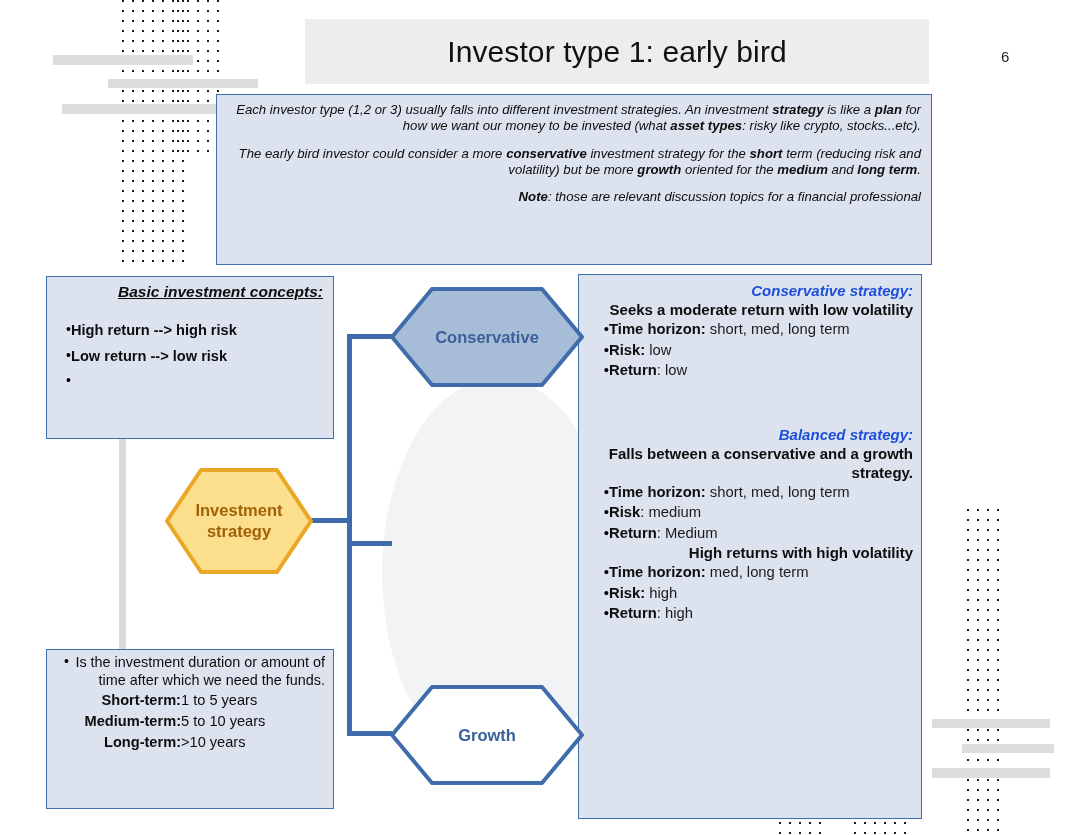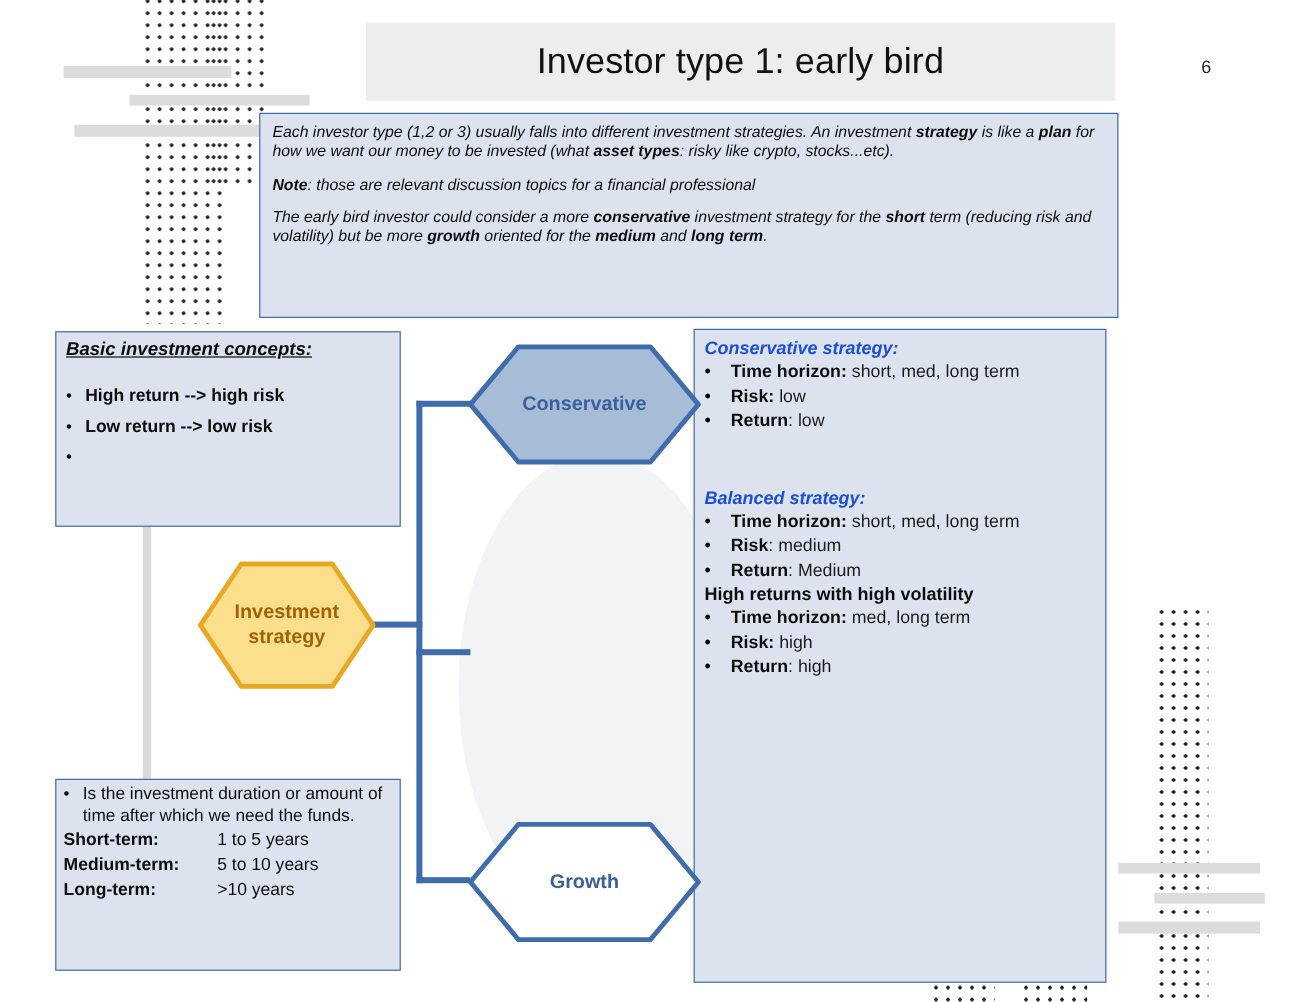--- a/index.html
+++ b/index.html
@@ -43,20 +43,21 @@
   .page-num {
     position: absolute; font-size: 15px; color: #222; z-index: 4;
   }
 
   
   .bluebox {
     position: absolute;
     background: #dce3ef;
     border: 1.6px solid #3f6cab;
     z-index: 5;
+    text-align: right;
   }
 
   
   .intro { padding: 7px 10px 6px 10px; }
   .intro p {
     font-style: italic;
     font-size: 13.2px;
     line-height: 16.3px;
     color: #0d0d0d;
     margin-bottom: 11px;
@@ -140,22 +141,22 @@
 
   <div class="greyconn" style="left:119px; top:437px; width:7px; height:222px;"></div>
 
   <div class="title-band" style="left:305px; top:19px; width:624px; height:65px;">
     <div class="title-text">Investor type 1: early bird</div>
   </div>
   <div class="page-num" style="left:1001px; top:48px;">6</div>
 
   <div class="bluebox intro" style="left:216px; top:94px; width:716px; height:171px;">
     <p><span>Each investor type (1,2 or 3) usually falls into different investment strategies. An investment </span><b>strategy</b><span> is like a </span><b>plan</b><span> for how we want our money to be invested (what </span><b>asset types</b><span>: risky like crypto, stocks...etc).</span></p>
+    <p><span>The early bird investor could consider a more </span><b>conservative</b><span> investment strategy for the </span><b>short</b><span> term (reducing risk and volatility) but be more </span><b>growth</b><span> oriented for the </span><b>medium</b><span> and </span><b>long term</b><span>.</span></p>
     <p><b>Note</b><span>: those are relevant discussion topics for a financial professional</span></p>
-    <p><span>The early bird investor could consider a more </span><b>conservative</b><span> investment strategy for the </span><b>short</b><span> term (reducing risk and volatility) but be more </span><b>growth</b><span> oriented for the </span><b>medium</b><span> and </span><b>long term</b><span>.</span></p>
   </div>
 
   <div class="bluebox concepts" style="left:46px; top:276px; width:288px; height:163px;">
     <div class="concepts-title">Basic investment concepts:</div>
     <div class="bul">
       <span class="dot">•</span>
       <span class="txt">High return --&gt; high risk</span>
     </div>
     <div class="bul">
       <span class="dot">•</span>
@@ -216,36 +217,38 @@
     </svg>
     <div class="hexlabel">
       <span>Growth</span>
     </div>
   </div>
 
   <div class="bluebox strategies" style="left:578px; top:274px; width:344px; height:545px;">
 
     <div class="strat" style="margin-bottom:44px;">
       <div class="strat-name">Conservative strategy:</div>
+      <div class="strat-desc">Seeks a moderate return with low volatility</div>
       <div class="strat-item">
         <span class="dot">•</span>
         <span><span class="k">Time horizon:</span><span class="v"> short, med, long term</span></span>
       </div>
       <div class="strat-item">
         <span class="dot">•</span>
         <span><span class="k">Risk:</span><span class="v"> low</span></span>
       </div>
       <div class="strat-item">
         <span class="dot">•</span>
         <span><span class="k">Return</span><span class="v">: low</span></span>
       </div>
     </div>
 
     <div class="strat" style="">
       <div class="strat-name">Balanced strategy:</div>
+      <div class="strat-desc">Falls between a conservative and a growth strategy.</div>
       <div class="strat-item">
         <span class="dot">•</span>
         <span><span class="k">Time horizon:</span><span class="v"> short, med, long term</span></span>
       </div>
       <div class="strat-item">
         <span class="dot">•</span>
         <span><span class="k">Risk</span><span class="v">: medium</span></span>
       </div>
       <div class="strat-item">
         <span class="dot">•</span>

